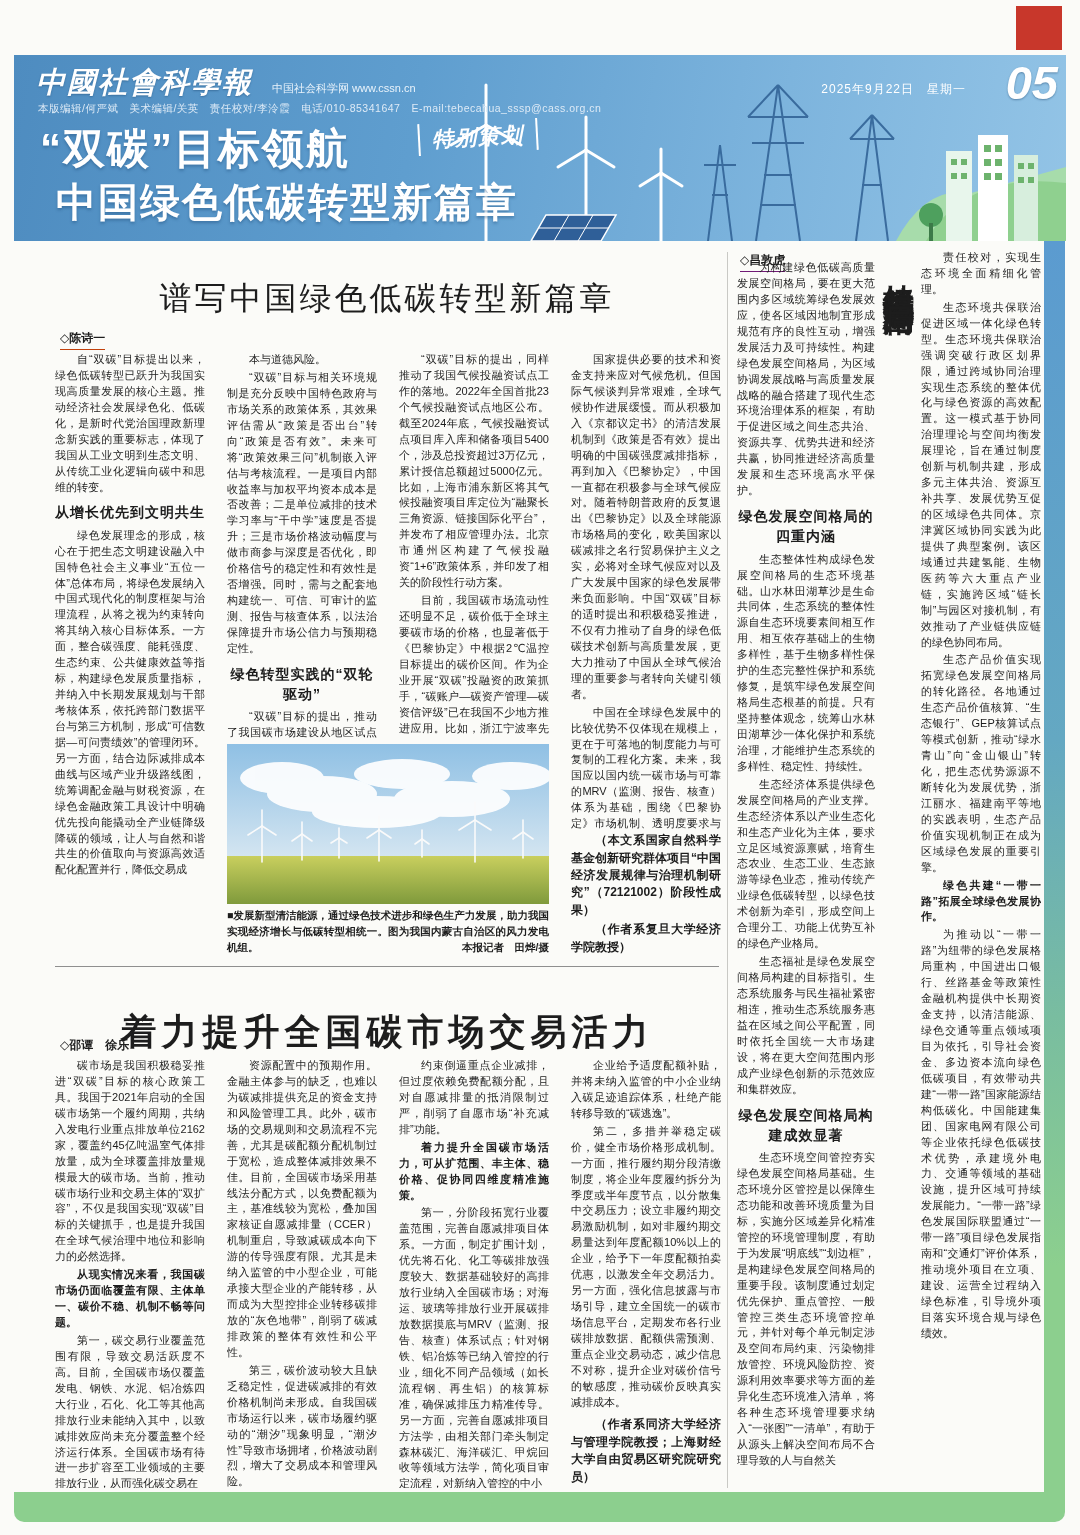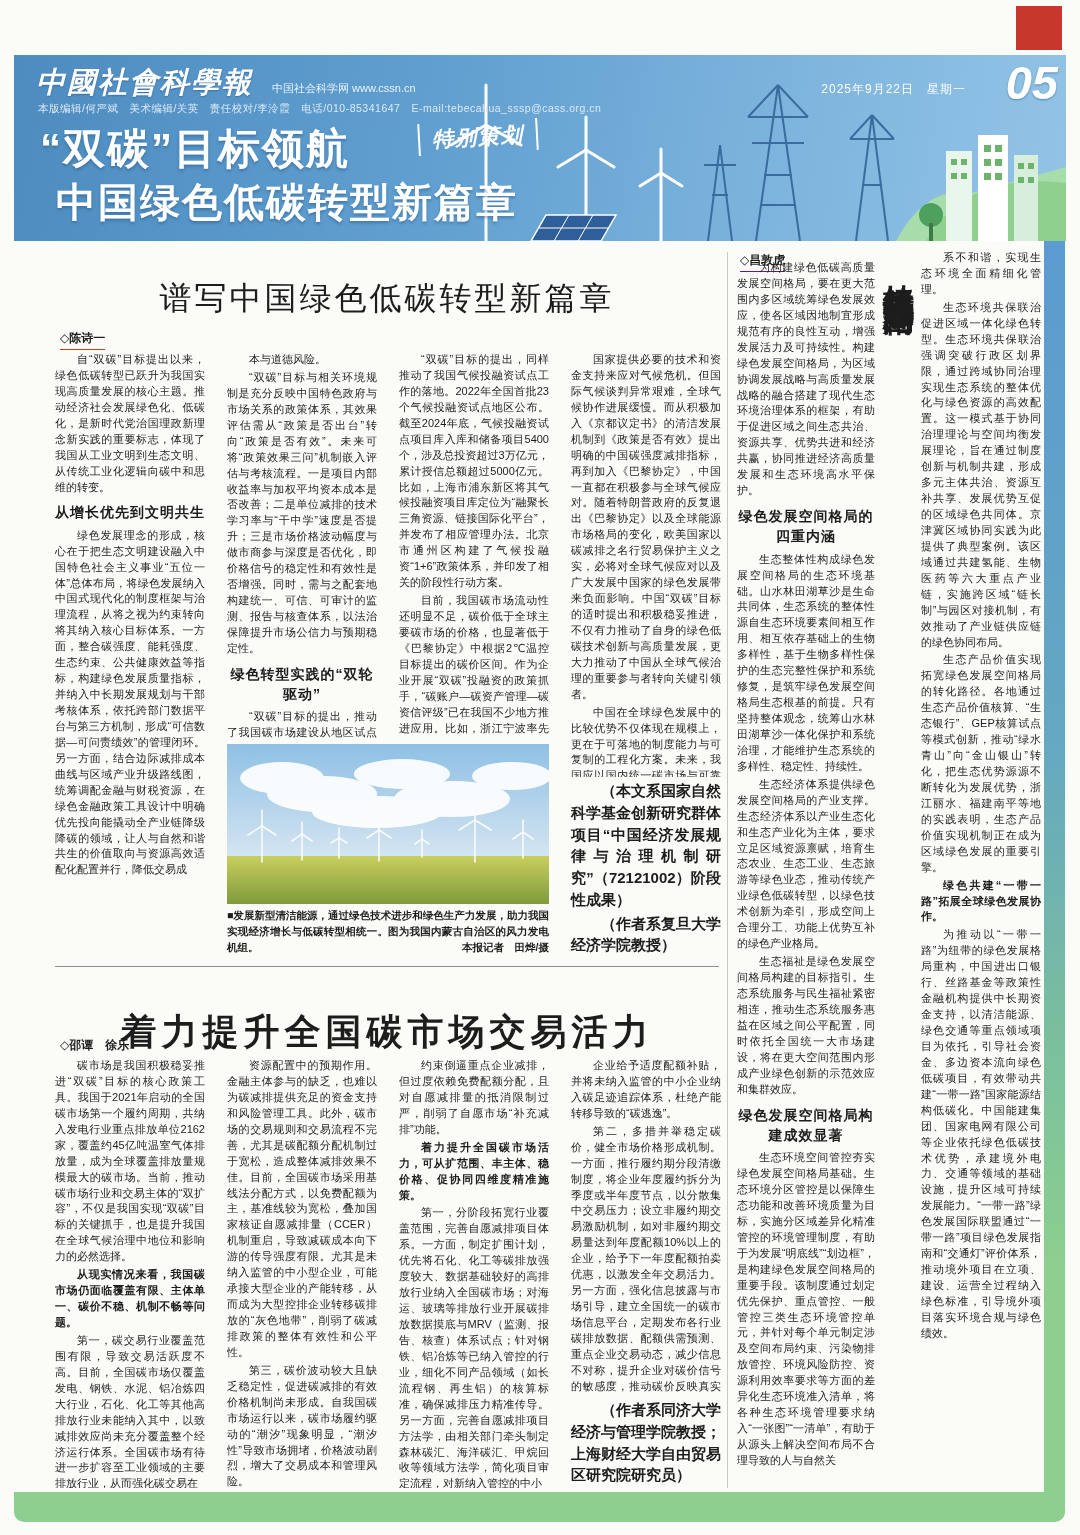--- a/index.html
+++ b/index.html
@@ -39,21 +39,21 @@
   .a3-author{position:absolute;left:740px;top:252px;font-size:12px;font-weight:bold;border-bottom:1px solid #701a75;padding-bottom:2px;}
   .a3-vtitle{position:absolute;left:875px;top:260px;height:416px;width:46px;font-size:31px;font-weight:900;
           writing-mode:vertical-rl;text-orientation:upright;letter-spacing:2px;line-height:46px;}
 
   .col{position:absolute;width:150px;font-size:11px;line-height:1.45;text-align:justify;display:flex;flex-direction:column;}
   .col .flow{flex:1 1 auto;overflow:hidden;}
   .para{margin:0 0 2px;text-indent:2em;}
   .para.bold{font-weight:bold;}
   .subhead{font-size:14px;font-weight:bold;text-align:center;margin:7px 0 5px;letter-spacing:1px;}
   .notes{flex:0 0 auto;padding-top:3px;}
-  .note{margin:0 0 2px;text-indent:2em;font-weight:bold;font-size:15px;text-align:justify;}
+  .note{margin:0 0 2px;text-indent:2em;font-weight:bold;font-size:12px;text-align:justify;}
 
   
   #a1c1{left:55px;top:352px;height:606px;}
   #a1c2{left:227px;top:352px;height:386px;}
   #a1c3{left:399px;top:352px;height:386px;}
   #a1c4{left:571px;top:352px;height:606px;}
   
   #a2c1{left:55px;top:1058px;height:430px;}
   #a2c2{left:227px;top:1058px;height:430px;}
   #a2c3{left:399px;top:1058px;height:430px;}
@@ -294,21 +294,21 @@
         <h3 class="subhead">绿色发展空间格局的四重内涵</h3>
         <p class="para">生态整体性构成绿色发展空间格局的生态环境基础。山水林田湖草沙是生命共同体，生态系统的整体性源自生态环境要素间相互作用、相互依存基础上的生物多样性，基于生物多样性保护的生态完整性保护和系统修复，是筑牢绿色发展空间格局生态根基的前提。只有坚持整体观念，统筹山水林田湖草沙一体化保护和系统治理，才能维护生态系统的多样性、稳定性、持续性。</p>
         <p class="para">生态经济体系提供绿色发展空间格局的产业支撑。生态经济体系以产业生态化和生态产业化为主体，要求立足区域资源禀赋，培育生态农业、生态工业、生态旅游等绿色业态，推动传统产业绿色低碳转型，以绿色技术创新为牵引，形成空间上合理分工、功能上优势互补的绿色产业格局。</p>
         <p class="para">生态福祉是绿色发展空间格局构建的目标指引。生态系统服务与民生福祉紧密相连，推动生态系统服务惠益在区域之间公平配置，同时依托全国统一大市场建设，将在更大空间范围内形成产业绿色创新的示范效应和集群效应。</p>
         <h3 class="subhead">绿色发展空间格局构建成效显著</h3>
         <p class="para">生态环境空间管控夯实绿色发展空间格局基础。生态环境分区管控是以保障生态功能和改善环境质量为目标，实施分区域差异化精准管控的环境管理制度，有助于为发展“明底线”“划边框”，是构建绿色发展空间格局的重要手段。该制度通过划定优先保护、重点管控、一般管控三类生态环境管控单元，并针对每个单元制定涉及空间布局约束、污染物排放管控、环境风险防控、资源利用效率要求等方面的差异化生态环境准入清单，将各种生态环境管理要求纳入“一张图”“一清单”，有助于从源头上解决空间布局不合理导致的人与自然关</p>
       </div>
     </div>
   <div class="col" id="a3c2">
       <div class="flow">
-        <p class="para">系不和谐，实现生态环境全面精细化管理。</p>
+        <p class="para">责任校对，实现生态环境全面精细化管理。</p>
         <p class="para">生态环境共保联治促进区域一体化绿色转型。生态环境共保联治强调突破行政区划界限，通过跨域协同治理实现生态系统的整体优化与绿色资源的高效配置。这一模式基于协同治理理论与空间均衡发展理论，旨在通过制度创新与机制共建，形成多元主体共治、资源互补共享、发展优势互促的区域绿色共同体。京津冀区域协同实践为此提供了典型案例。该区域通过共建氢能、生物医药等六大重点产业链，实施跨区域“链长制”与园区对接机制，有效推动了产业链供应链的绿色协同布局。</p>
         <p class="para">生态产品价值实现拓宽绿色发展空间格局的转化路径。各地通过生态产品价值核算、“生态银行”、GEP核算试点等模式创新，推动“绿水青山”向“金山银山”转化，把生态优势源源不断转化为发展优势，浙江丽水、福建南平等地的实践表明，生态产品价值实现机制正在成为区域绿色发展的重要引擎。</p>
         <p class="para bold">绿色共建“一带一路”拓展全球绿色发展协作。</p>
         <p class="para">为推动以“一带一路”为纽带的绿色发展格局重构，中国进出口银行、丝路基金等政策性金融机构提供中长期资金支持，以清洁能源、绿色交通等重点领域项目为依托，引导社会资金、多边资本流向绿色低碳项目，有效带动共建“一带一路”国家能源结构低碳化。中国能建集团、国家电网有限公司等企业依托绿色低碳技术优势，承建境外电力、交通等领域的基础设施，提升区域可持续发展能力。“一带一路”绿色发展国际联盟通过“一带一路”项目绿色发展指南和“交通灯”评价体系，推动境外项目在立项、建设、运营全过程纳入绿色标准，引导境外项目落实环境合规与绿色绩效。</p>
       </div>
     </div>
 
 </div>
 
 </body></html>

